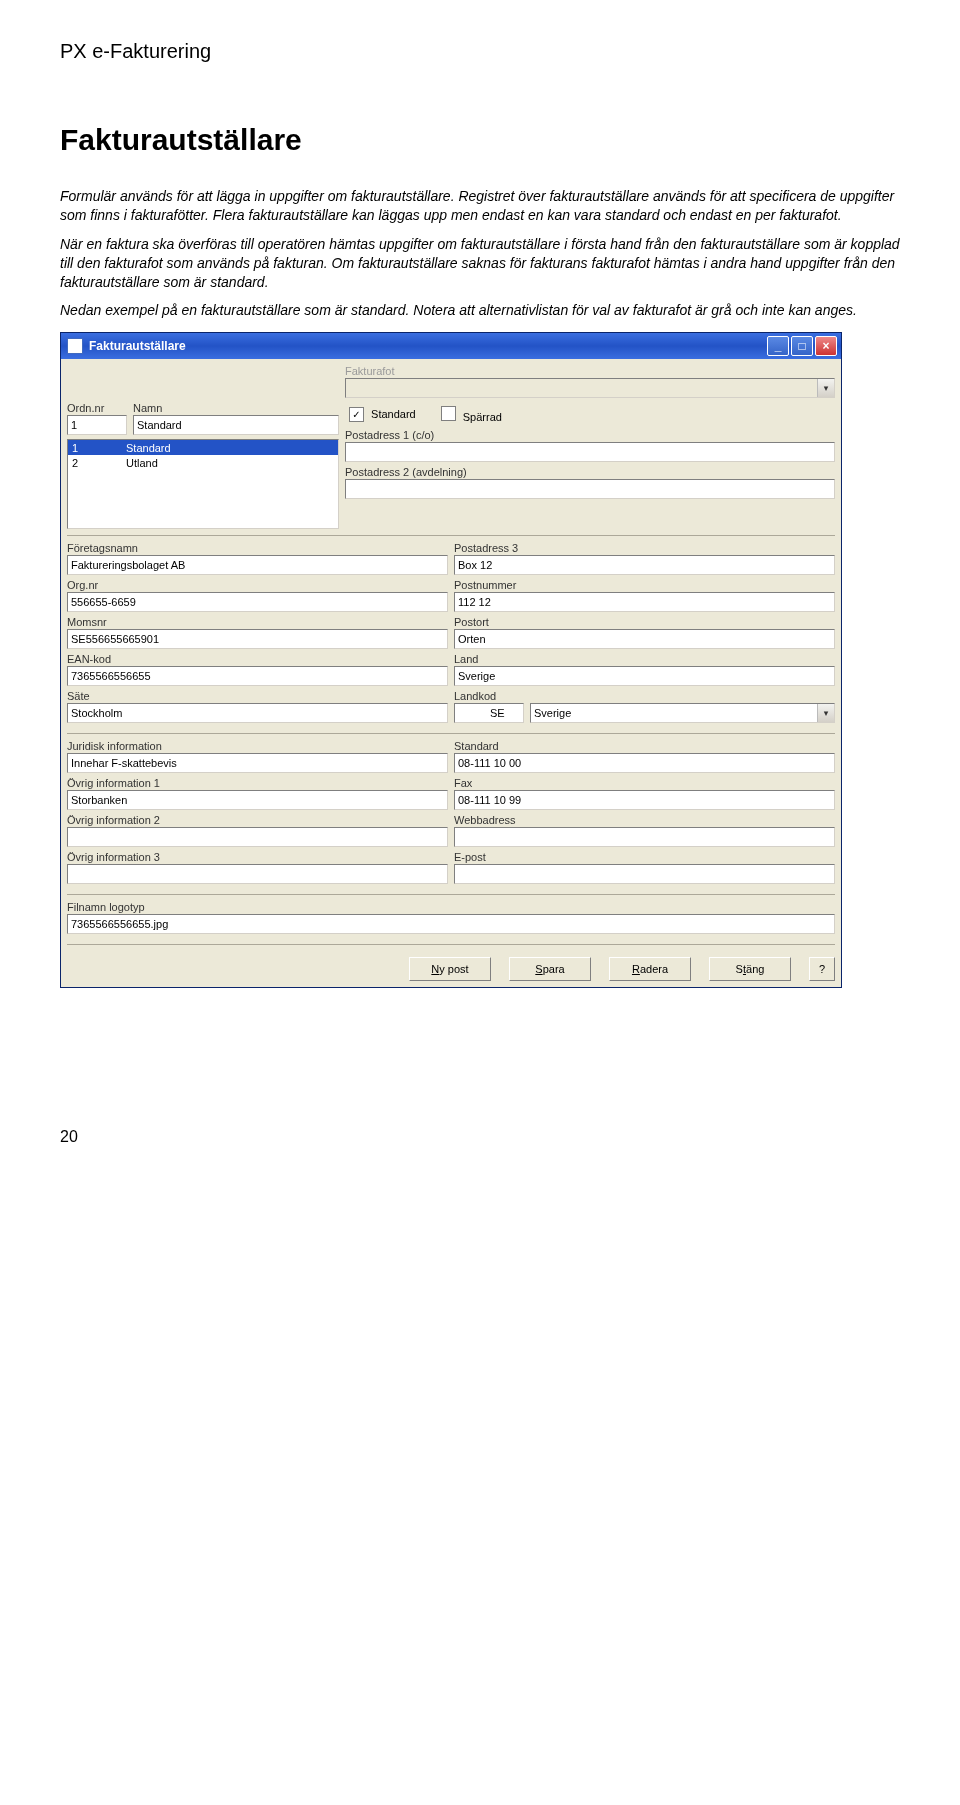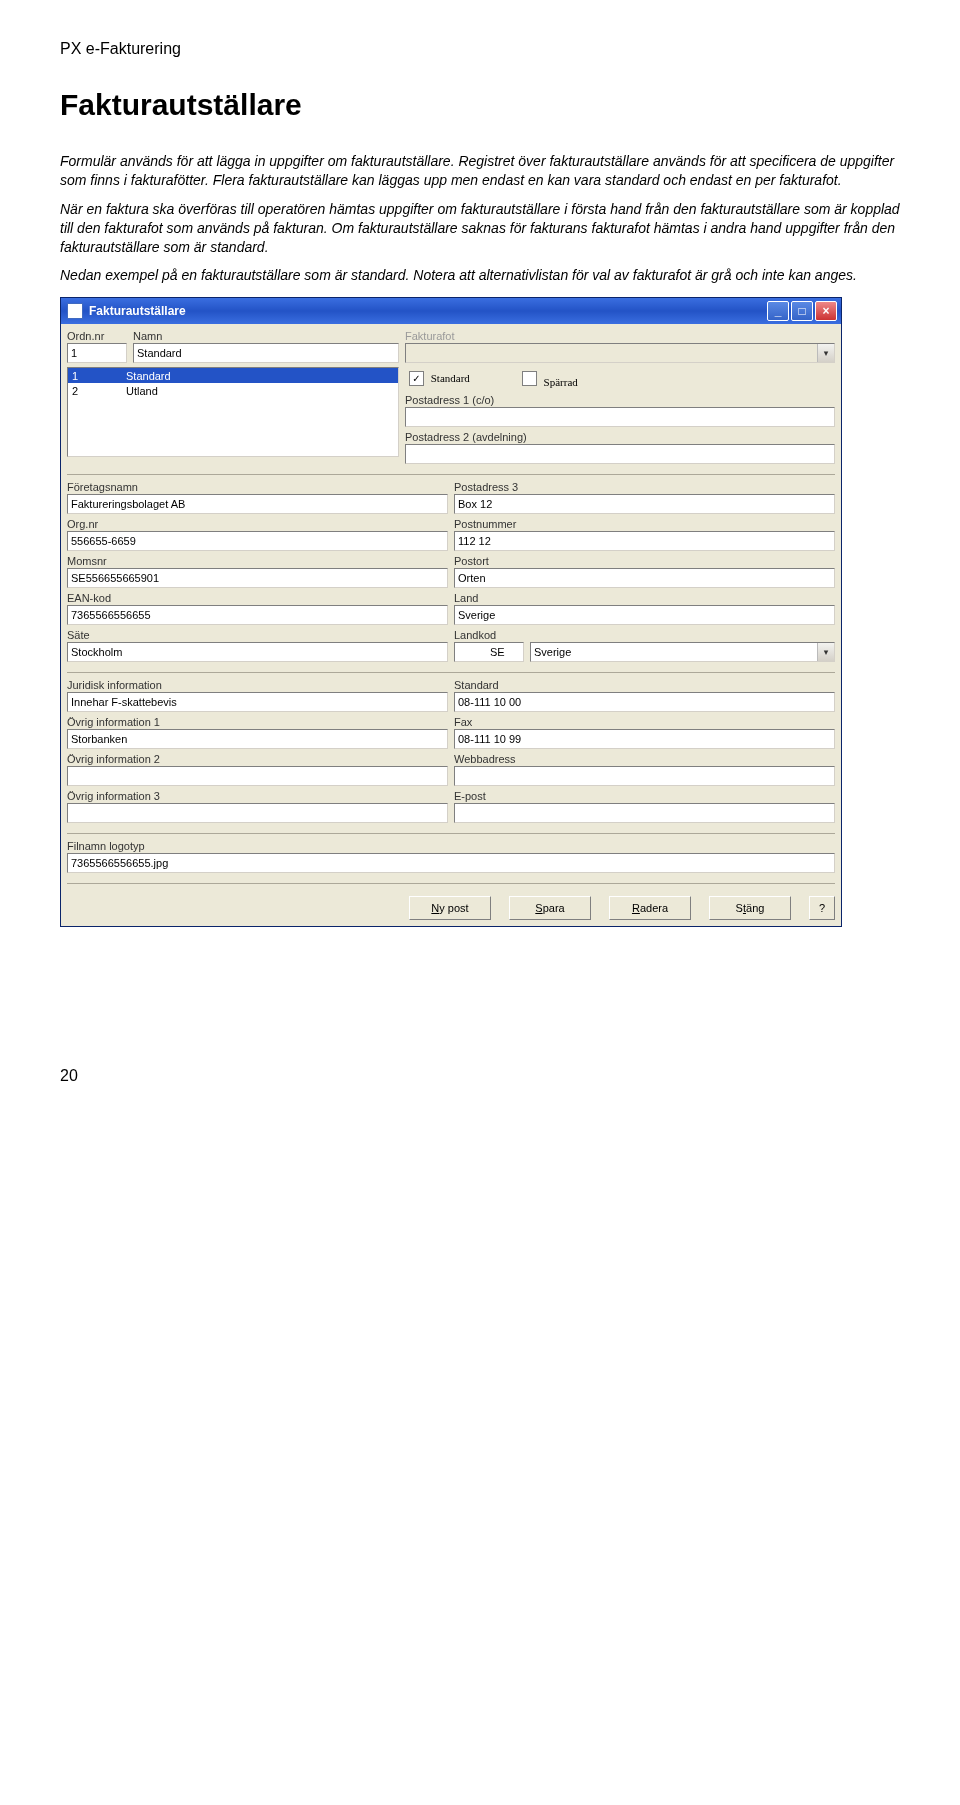--- a/index.html
+++ b/index.html
@@ -5,22 +5,22 @@
   body {
     margin: 0;
     padding: 40px 60px;
     font-family: Arial, Helvetica, sans-serif;
     background: #fff;
     color: #000;
     width: 960px;
     box-sizing: border-box;
   }
   .doc-header {
-    font-size: 16px;
-    margin-bottom: 30px;
+    font-size: 20px;
+    margin-bottom: 60px;
   }
   h1.page-title {
     font-size: 30px;
     font-weight: bold;
     margin: 0 0 30px 0;
   }
   p.body-text {
     font-size: 14px;
     line-height: 1.35;
     margin: 0 0 4px 0;
@@ -70,21 +70,21 @@
   .xp-body {
     padding: 6px 6px 4px 6px;
   }
   .top-area {
     display: flex;
     gap: 6px;
     border-bottom: 1px solid #aca899;
     padding-bottom: 6px;
     margin-bottom: 6px;
   }
-  .left-col { width: 332px; }
+  .left-col { width: 272px; margin-top: 37px; }
   .right-col { flex: 1; }
   .lbl {
     font-size: 11px;
     color: #333;
     margin-bottom: 1px;
     display: block;
   }
   .lbl.disabled, .disabled-text { color: #9a9a9a; }
   .xp-input, .xp-select {
     width: 100%;
@@ -122,24 +122,24 @@
     align-items: center;
   }
   .list-row .c1 { width: 50px; padding-left: 4px; }
   .list-row .c2 { flex: 1; padding-left: 4px; }
   .list-row.selected {
     background: #2353c6;
     color: #fff;
   }
   .chk-row {
     display: flex;
-    gap: 52px;
+    align-items: center;
+    gap: 25px;
     padding: 8px 0 6px 4px;
     font-size: 11px;
-    font-family: Liberation Serif, serif;
   }
   .chk-box {
     display: inline-flex;
     width: 13px; height: 13px;
     border: 1px solid #7f7f7f;
     background: #fff;
     align-items: center;
     justify-content: center;
     margin-right: 4px;
     font-size: 10px;

